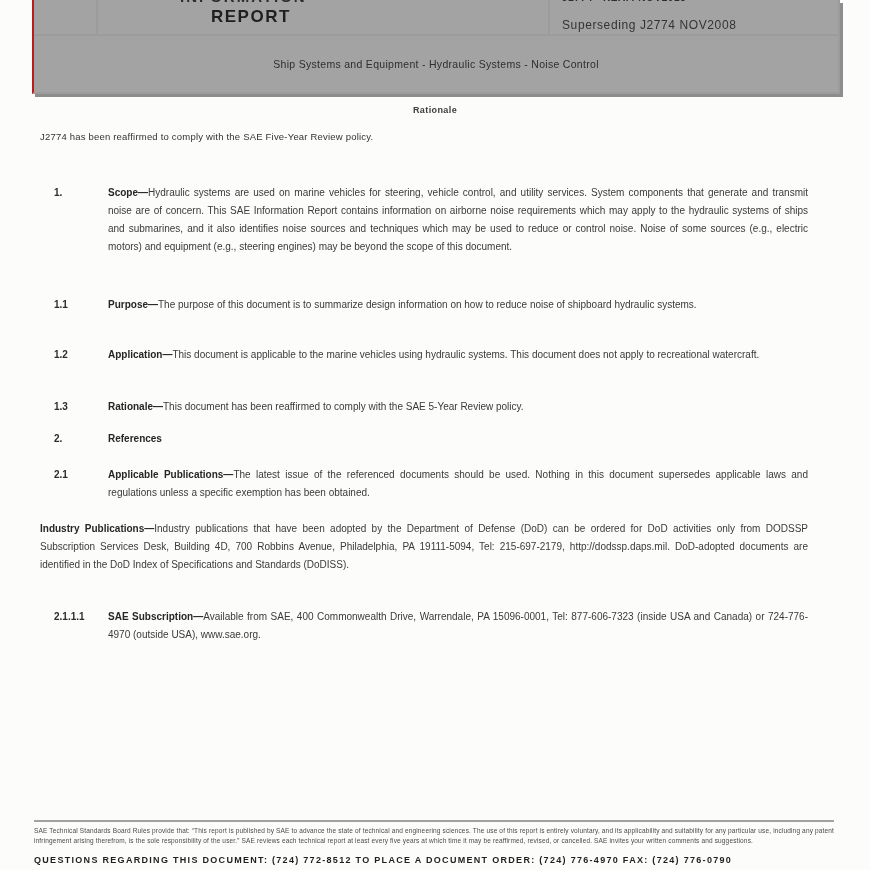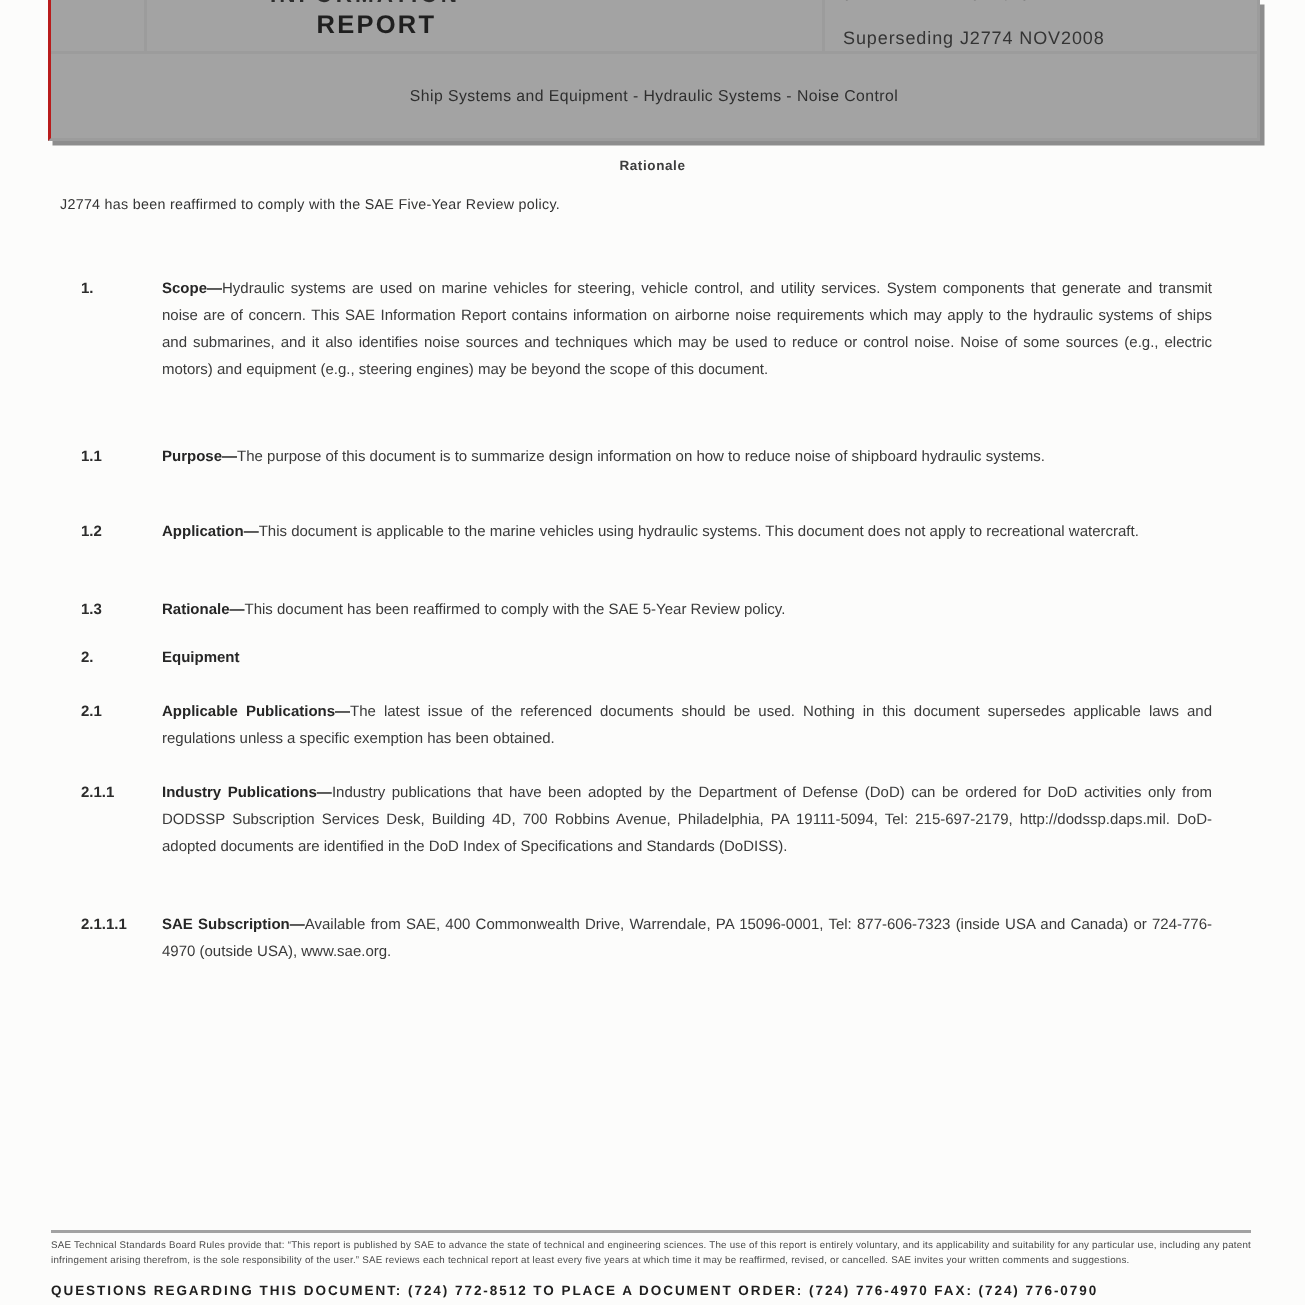--- a/index.html
+++ b/index.html
@@ -82,28 +82,27 @@
   <div class="sec s2">
     <span class="n">1.2</span>
     <span class="t"><b>Application—</b><span>This document is applicable to the marine vehicles using hydraulic systems. This document does not apply to recreational watercraft.</span></span>
   </div>
   <div class="sec s3">
     <span class="n">1.3</span>
     <span class="t"><b>Rationale—</b><span>This document has been reaffirmed to comply with the SAE 5-Year Review policy.</span></span>
   </div>
   <div class="sec s4">
     <span class="n">2.</span>
-    <span class="t"><b>Equipment</b><span></span></span>
+    <span class="t"><b>References</b><span></span></span>
   </div>
   <div class="sec s5">
     <span class="n">2.1</span>
     <span class="t"><b>Applicable Publications—</b><span>The latest issue of the referenced documents should be used. Nothing in this document supersedes applicable laws and regulations unless a specific exemption has been obtained.</span></span>
   </div>
   <div class="sec s6">
-    <span class="n">2.1.1</span>
     <span class="t"><b>Industry Publications—</b><span>Industry publications that have been adopted by the Department of Defense (DoD) can be ordered for DoD activities only from DODSSP Subscription Services Desk, Building 4D, 700 Robbins Avenue, Philadelphia, PA 19111-5094, Tel: 215-697-2179, http://dodssp.daps.mil. DoD-adopted documents are identified in the DoD Index of Specifications and Standards (DoDISS).</span></span>
   </div>
   <div class="sec s7">
     <span class="n">2.1.1.1</span>
     <span class="t"><b>SAE Subscription—</b><span>Available from SAE, 400 Commonwealth Drive, Warrendale, PA 15096-0001, Tel: 877-606-7323 (inside USA and Canada) or 724-776-4970 (outside USA), www.sae.org.</span></span>
   </div>
 
   <div class="refs">
   </div>
 

